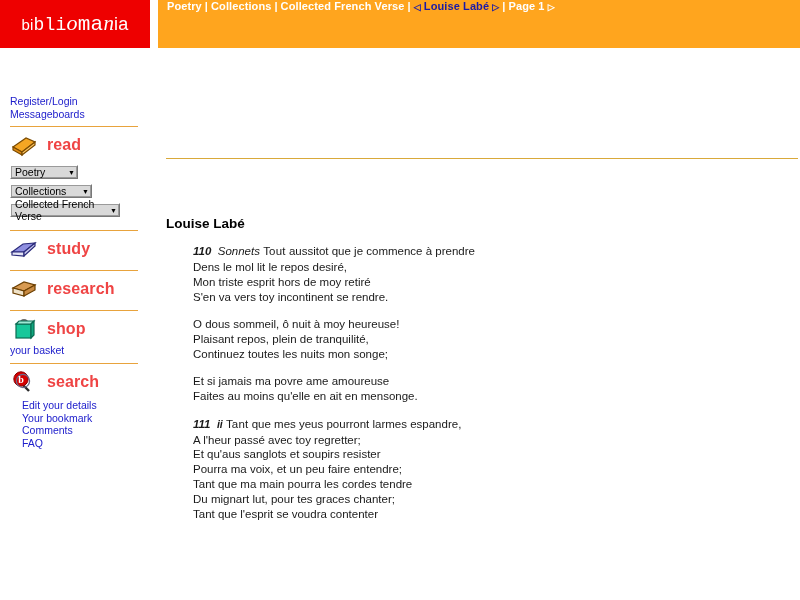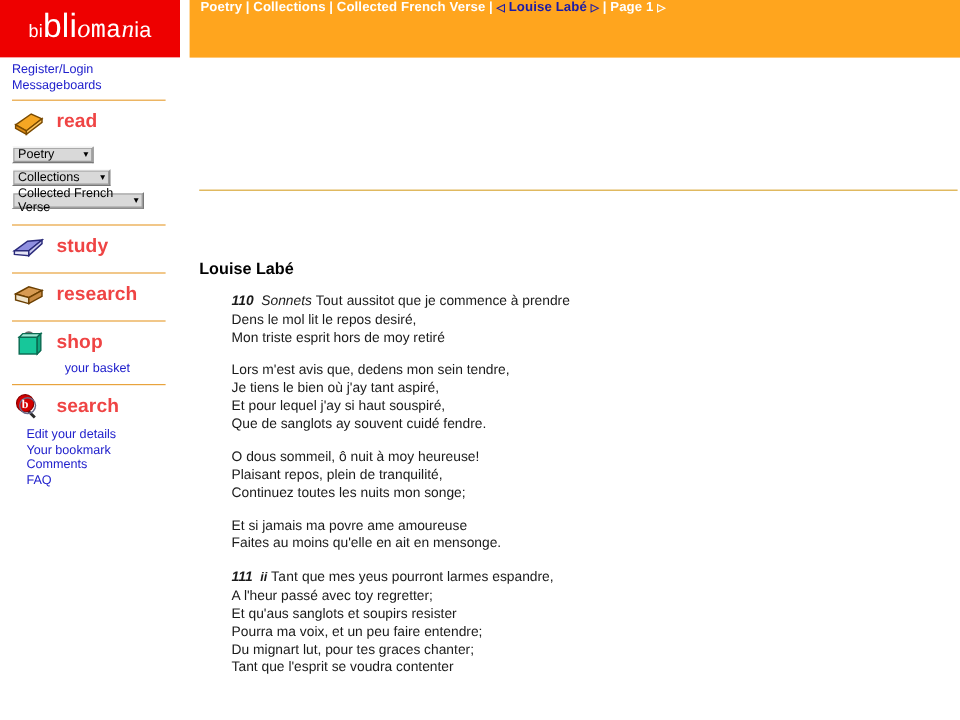--- a/index.html
+++ b/index.html
@@ -13,21 +13,21 @@
   .header{position:absolute;left:0;top:0;width:800px;height:48px;background:#ffffff;}
   .logo-block{
     position:absolute;left:0;top:0;width:150px;height:48px;background:#ee0000;
     display:flex;align-items:center;justify-content:center;
   }
   .logo{
     color:#ffffff;font-size:21px;line-height:21px;white-space:nowrap;
     letter-spacing:0.2px;
   }
   .logo .s1{font-family:"Liberation Sans", sans-serif;font-size:15px;}
-  .logo .s2{font-family:Liberation Sans, sans-serif;font-size:28px;}
+  .logo .s2{font-family:Liberation Mono, monospace;font-size:18px;}
   .logo .s3{font-family:"Liberation Serif", serif;font-style:italic;font-size:22px;}
   .logo .s4{font-family:Liberation Mono, monospace;font-size:21px;}
   .logo .s5{font-family:"Liberation Serif", serif;font-style:italic;font-size:21px;}
   .logo .s6{font-family:"Liberation Sans", sans-serif;font-size:18px;margin-top:16px;}
 
   .navbar{
     position:absolute;left:158px;top:0;width:642px;height:48px;background:#ffa51e;
     display:flex;align-items:flex-start;
   }
   .crumbs{
@@ -35,32 +35,32 @@
     letter-spacing:0.1px;
   }
   .crumbs .sep{color:#ffffff;padding:0 3px;}
   .crumbs .cur{color:#1a1aa8;}
   .crumbs .arrow{color:#1a1aa8;font-size:9px;}
   .crumbs .page-arrow{color:#ffffff;font-size:9px;}
   .crumbs a{color:#ffffff;text-decoration:none;}
 
   
   .sidebar{position:absolute;left:0;top:48px;width:150px;height:552px;background:#ffffff;}
-  .side-links{padding:4px 0 0 10px;}
+  .side-links{padding:4px 0 0 10px;margin-top:43px;}
   .side-links a{
     display:block;color:#2020cc;font-size:10.5px;line-height:12.5px;text-decoration:none;
   }
   .rule{height:0;border-top:1px solid #e8a33d;margin:6px 12px 0 10px;}
   .sect{display:flex;align-items:center;height:30px;padding-left:10px;margin-top:3px;}
   .sect .label{
     color:#ef4444;font-size:16px;font-weight:bold;margin-left:9px;letter-spacing:0.1px;
   }
   .ico{width:28px;height:24px;position:relative;flex:none;}
   .sub-link{display:block;color:#2020cc;font-size:10.5px;line-height:13px;
-    text-decoration:none;padding-left:10px;margin-left:44px;}
+    text-decoration:none;padding-left:10px;}
   .foot-links{padding-left:22px;padding-top:2px;}
   .foot-links a{display:block;color:#2020cc;font-size:10.5px;line-height:12.5px;text-decoration:none;}
 
   .selects{padding:5px 0 2px 10px;}
   .sel{
     display:flex;align-items:center;justify-content:space-between;
     background:#d9d9d9;color:#000000;font-size:10.5px;
     border:1px solid #ffffff;border-right-color:#787878;border-bottom-color:#787878;
     box-shadow:0 0 0 1px #9a9a9a inset;
     height:14px;margin-bottom:5px;padding:0 2px 0 4px;box-sizing:border-box;
@@ -198,45 +198,41 @@
   <div class="main">
     <div class="main-rule"></div>
     <div class="title">Louise Labé</div>
 
     <div class="poem">
 
       <div class="stanza">
         <div class="line"><span class="num">110</span>&nbsp;&nbsp;<span class="work">Sonnets</span>&nbsp;<span class="smallcap"><span style="font-size:11.5px;">Tout</span></span><span> aussitot que je commence à prendre</span></div>
         <div class="line">Dens le mol lit le repos desiré,</div>
         <div class="line">Mon triste esprit hors de moy retiré</div>
-      </div>
-
-      <div class="stanza">
-        <div class="line">Lors m'est avis que, dedens mon sein tendre,</div>
-        <div class="line">Je tiens le bien où j'ay tant aspiré,</div>
-        <div class="line">Et pour lequel j'ay si haut souspiré,</div>
-        <div class="line">Que de sanglots ay souvent cuidé fendre.</div>
-      </div>
+        <div class="line">S'en va vers toy incontinent se rendre.</div>
+      </div>
+
 
       <div class="stanza">
         <div class="line">O dous sommeil, ô nuit à moy heureuse!</div>
         <div class="line">Plaisant repos, plein de tranquilité,</div>
         <div class="line">Continuez toutes les nuits mon songe;</div>
       </div>
 
       <div class="stanza">
         <div class="line">Et si jamais ma povre ame amoureuse</div>
         <div class="line">Faites au moins qu'elle en ait en mensonge.</div>
       </div>
 
       <div class="stanza">
         <div class="line"><span class="num">111</span>&nbsp;&nbsp;<span class="marker">ii</span>&nbsp;<span class="smallcap"><span style="font-size:11.5px;">Tant</span></span><span> que mes yeus pourront larmes espandre,</span></div>
         <div class="line">A l'heur passé avec toy regretter;</div>
         <div class="line">Et qu'aus sanglots et soupirs resister</div>
         <div class="line">Pourra ma voix, et un peu faire entendre;</div>
+        <div class="line">Tant que ma main pourra les cordes tendre</div>
         <div class="line">Du mignart lut, pour tes graces chanter;</div>
         <div class="line">Tant que l'esprit se voudra contenter</div>
 
       </div>
 
     </div>
   </div>
 
 </div>
 

